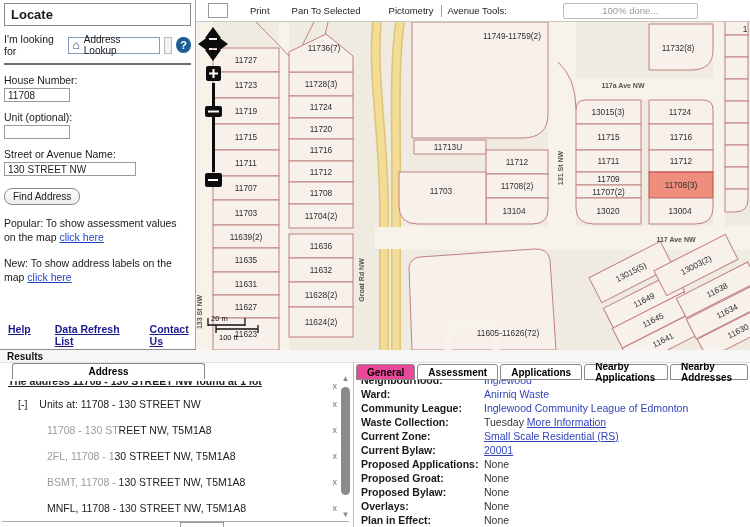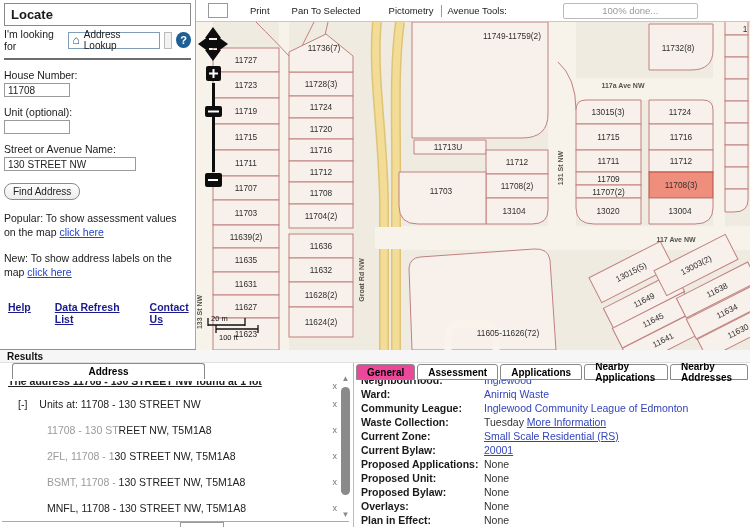--- a/index.html
+++ b/index.html
@@ -2,36 +2,36 @@
 <html><head>
 <meta charset="utf-8">
 <style>
   html,body{margin:0;padding:0;background:#fff;width:750px;height:527px;overflow:hidden;
     font-family:"Liberation Sans",sans-serif;}
   *{box-sizing:border-box}
   .top{display:flex;height:350px;border-bottom:1px solid #909090}
   
   .locate-panel{width:195px;position:relative;padding:2px 4px;font-size:10.5px;color:#1a1a1a;background:#fff}
   .locate-title{border:1px solid #8a8a8a;font-weight:bold;font-size:13px;padding:3px 6px;margin:1px 0 0 0;background:#fff}
-  .lookfor-row{display:flex;align-items:center;margin-top:2px;gap:4px}
+  .lookfor-row{display:flex;align-items:center;margin-top:7px;gap:4px}
   .lookup-select{display:flex;align-items:center;gap:4px;border:1px solid #7f9db9;height:17px;padding:0 4px;width:100px;background:#fff;font-size:10px}
   .home-ico{color:#17407a;font-weight:bold;font-size:12px;line-height:10px}
   .dd-btn{width:9px;height:17px;border:1px solid #bbb;background:#f2f2f2}
   .help-btn{margin-left:auto;width:16px;height:16px;border-radius:50%;background:#1e5e96;color:#fff;
     font-weight:bold;font-size:11px;display:flex;align-items:center;justify-content:center}
   .divider{border-top:2px solid #6d6d6d;margin-top:6px}
   .fld-label{margin-top:9px}
   .txt-input{display:block;border:1px solid #9a9a9a;height:14px;font-size:10px;padding:0 3px;margin-top:2px;
     font-family:"Liberation Sans",sans-serif;color:#222}
   .w-sm{width:66px}.w-lg{width:132px}
   .find-btn{margin-top:12px;display:inline-block;border:1px solid #8a8a8a;border-radius:8px;
     background:linear-gradient(#fefefe,#ececec);padding:2px 8px;font-size:10px;color:#222}
   .note{margin-top:12px;width:180px;line-height:1.32}
   .link{color:#2244cc;text-decoration:underline;cursor:pointer}
-  .panel-footer{position:absolute;left:8px;bottom:24px;display:flex;gap:24px}
+  .panel-footer{position:absolute;left:8px;bottom:2px;display:flex;gap:24px}
   .flink{color:#1a1a8c;font-weight:bold;text-decoration:underline;font-size:10.5px;cursor:pointer}
   
   .map-col{width:555px;border-left:1px solid #a8a8a8;background:#fff}
   .map-toolbar{height:22px;display:flex;align-items:center;font-size:9.5px;color:#222;border-bottom:1px solid #c8c8c8;background:#fff}
   .tool-box{width:20px;height:15px;border:1px solid #999;background:#fff;margin-left:12px}
   .tb-item{margin-left:22px;cursor:pointer;white-space:nowrap}
   .tb-sep{border-left:1px solid #999;height:12px;margin-left:8px}
   .tb-label{margin-left:5px;white-space:nowrap}
   .status-box{margin-left:56px;width:135px;height:16px;border:1px solid #bbb;border-radius:2px;color:#999;
     display:flex;align-items:center;justify-content:center;font-size:9.5px}
@@ -375,21 +375,21 @@
         </div>
         <div class="drow">
           <span class="dlabel">Current Bylaw:</span>
           <span class="dval"><span class="dlink u">20001</span></span>
         </div>
         <div class="drow">
           <span class="dlabel">Proposed Applications:</span>
           <span class="dval"><span class="plain">None</span></span>
         </div>
         <div class="drow">
-          <span class="dlabel">Proposed Unit:</span>
+          <span class="dlabel">Proposed Groat:</span>
           <span class="dval"><span class="plain">None</span></span>
         </div>
         <div class="drow">
           <span class="dlabel">Proposed Bylaw:</span>
           <span class="dval"><span class="plain">None</span></span>
         </div>
         <div class="drow">
           <span class="dlabel">Overlays:</span>
           <span class="dval"><span class="plain">None</span></span>
         </div>

